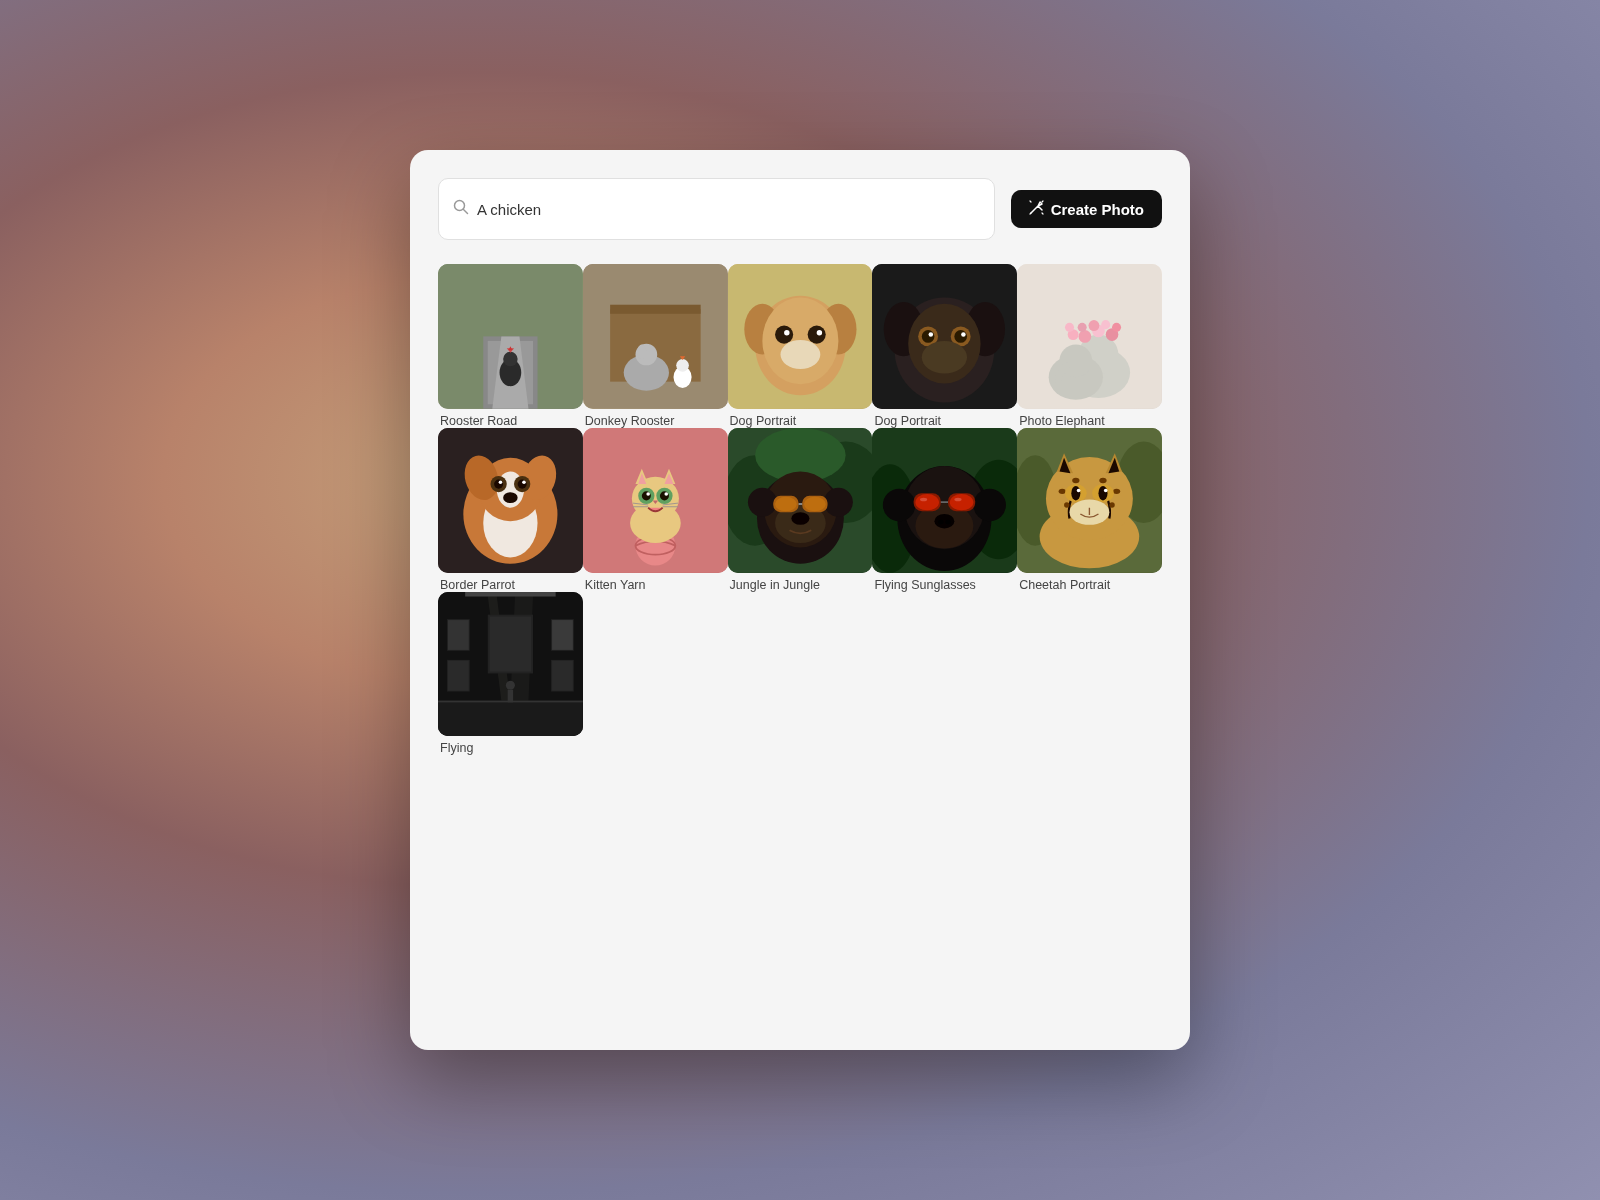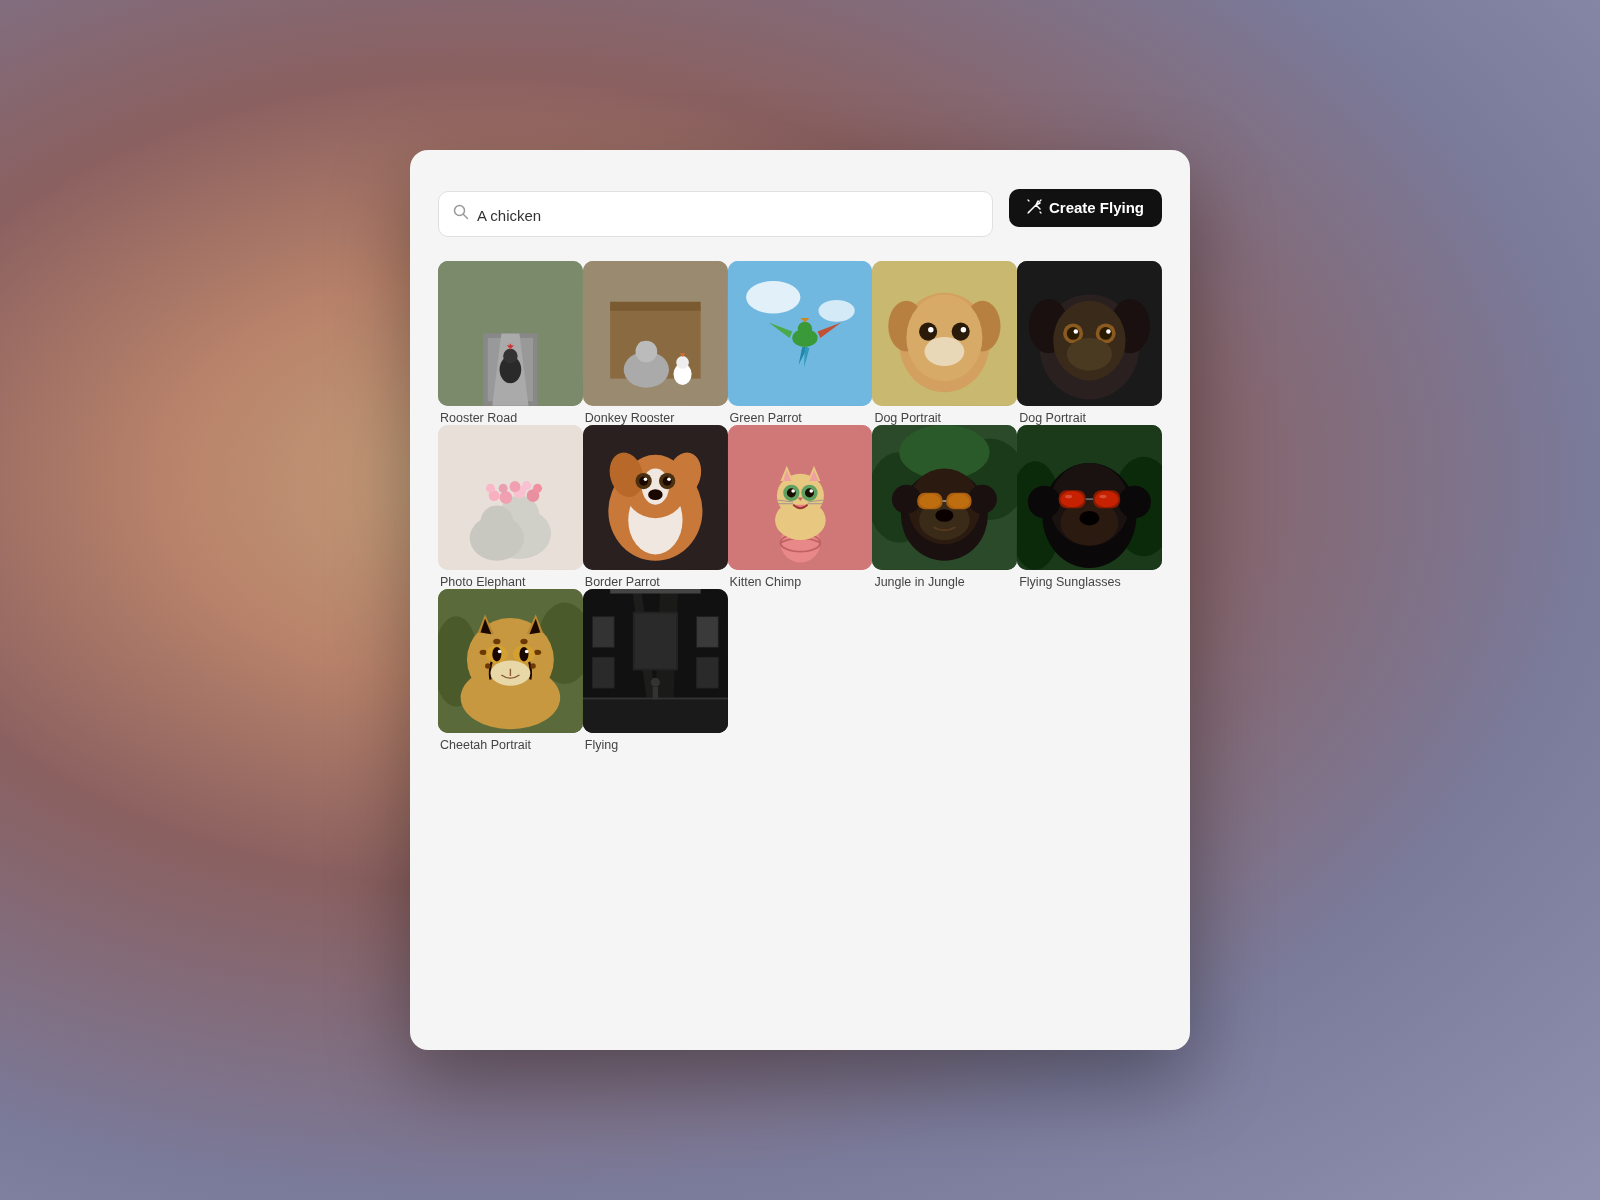--- a/index.html
+++ b/index.html
@@ -27,27 +27,26 @@
     .header {
       display: flex;
       align-items: center;
       gap: 16px;
       margin-bottom: 24px;
     }
 
     .search-bar {
       flex: 1;
       display: flex;
-      align-items: flex-end;
+      align-items: center;
       gap: 8px;
       background: #fff;
       border: 1px solid #e0e0e0;
       border-radius: 10px;
-      padding: 12px 14px;
-      margin-top: 13px;
+      padding: 20px 14px;
     }
 
     .search-icon-svg {
       color: #999;
       flex-shrink: 0;
     }
 
     .search-input {
       border: none;
       outline: none;
@@ -160,21 +159,21 @@
       </span>
       <input class="search-input" type="text" placeholder="Search..." value="A chicken" style="">
     </div>
     <button class="create-btn">
       <span>
         <svg width="15" height="15" viewBox="0 0 15 15" fill="none">
           <path d="M2 13L9 6M9 6L11 2L13 4L9 6ZM9 6L13 10" stroke="white" stroke-width="1.5" stroke-linecap="round" stroke-linejoin="round"></path>
           <path d="M1 1L2 2M13 13L14 14M1 14L2 13M13 2L14 1" stroke="white" stroke-width="1.2" stroke-linecap="round"></path>
         </svg>
       </span>
-      <span>Create Flying</span>
+      <span>Create Photo</span>
     </button>
   </div>
 
   <div class="grid" id="photo-grid">
   <div class="grid-item">
         <div class="grid-item-img img-rooster-road"><svg viewBox="0 0 160 160" class="animal-svg">
       <rect width="160" height="160" fill="#7a8a6a"></rect>
       <rect x="50" y="80" width="60" height="80" fill="#888"></rect>
       <rect x="55" y="85" width="50" height="70" fill="#999"></rect>
 
@@ -196,39 +195,20 @@
 
       <ellipse cx="70" cy="120" rx="25" ry="20" fill="#aaaaaa"></ellipse>
       <ellipse cx="70" cy="100" rx="12" ry="12" fill="#bbbbbb"></ellipse>
       <ellipse cx="65" cy="97" rx="5" ry="8" fill="#bbbbbb"></ellipse>
 
       <ellipse cx="110" cy="125" rx="10" ry="12" fill="#fff"></ellipse>
       <ellipse cx="110" cy="112" rx="7" ry="7" fill="#eee"></ellipse>
       <polygon points="110,106 113,102 107,102" fill="#e06a30"></polygon>
     </svg></div>
         <span class="grid-item-label">Donkey Rooster</span>
-      </div>
-      <div class="grid-item">
-        <div class="grid-item-img img-green-parrot"><svg viewBox="0 0 160 160" class="animal-svg">
-      <rect width="160" height="160" fill="#70b8e0"></rect>
-
-      <ellipse cx="50" cy="40" rx="30" ry="18" fill="rgba(255,255,255,0.8)"></ellipse>
-      <ellipse cx="120" cy="55" rx="20" ry="12" fill="rgba(255,255,255,0.7)"></ellipse>
-
-      <ellipse cx="85" cy="85" rx="14" ry="10" fill="#3a9a3a"></ellipse>
-      <ellipse cx="85" cy="75" rx="8" ry="8" fill="#3a9a3a"></ellipse>
-      <polygon points="85,68 90,63 80,63" fill="#cc8820"></polygon>
-
-      <polygon points="71,78 45,68 68,85" fill="#4aaa4a"></polygon>
-      <polygon points="99,78 125,68 102,85" fill="#cc4422" opacity="0.9"></polygon>
-
-      <polygon points="82,95 78,115 88,95" fill="#2288aa"></polygon>
-      <polygon points="85,95 84,118 90,96" fill="#3399bb"></polygon>
-    </svg></div>
-        <span class="grid-item-label">Green Parrot</span>
       </div>
       <div class="grid-item">
         <div class="grid-item-img img-dog-portrait-1"><svg viewBox="0 0 160 160" class="animal-svg">
       <rect width="160" height="160" fill="#c8b870"></rect>
 
       <ellipse cx="80" cy="90" rx="50" ry="55" fill="#d4a060"></ellipse>
 
       <ellipse cx="38" cy="72" rx="20" ry="28" fill="#b88040"></ellipse>
       <ellipse cx="122" cy="72" rx="20" ry="28" fill="#b88040"></ellipse>
 
@@ -349,21 +329,21 @@
 
       <path d="M72,88 Q80,96 88,88" stroke="#9a3838" stroke-width="2" fill="#f08080"></path>
 
       <polygon points="80,84 77,80 83,80" fill="#c06868"></polygon>
 
       <line x1="55" y1="83" x2="72" y2="85" stroke="#9a9090" stroke-width="1"></line>
       <line x1="55" y1="87" x2="72" y2="87" stroke="#9a9090" stroke-width="1"></line>
       <line x1="88" y1="85" x2="105" y2="83" stroke="#9a9090" stroke-width="1"></line>
       <line x1="88" y1="87" x2="105" y2="87" stroke="#9a9090" stroke-width="1"></line>
     </svg></div>
-        <span class="grid-item-label">Kitten Chimp</span>
+        <span class="grid-item-label">Kitten Yarn</span>
       </div>
       <div class="grid-item">
         <div class="grid-item-img img-chimp-jungle"><svg viewBox="0 0 160 160" class="animal-svg">
       <rect width="160" height="160" fill="#2a4a2a"></rect>
 
       <ellipse cx="30" cy="80" rx="35" ry="50" fill="#1a3a1a"></ellipse>
       <ellipse cx="130" cy="60" rx="40" ry="45" fill="#1a3a1a"></ellipse>
       <ellipse cx="80" cy="30" rx="50" ry="30" fill="#2a5a2a"></ellipse>
 
       <ellipse cx="80" cy="100" rx="48" ry="50" fill="#1a1010"></ellipse>

